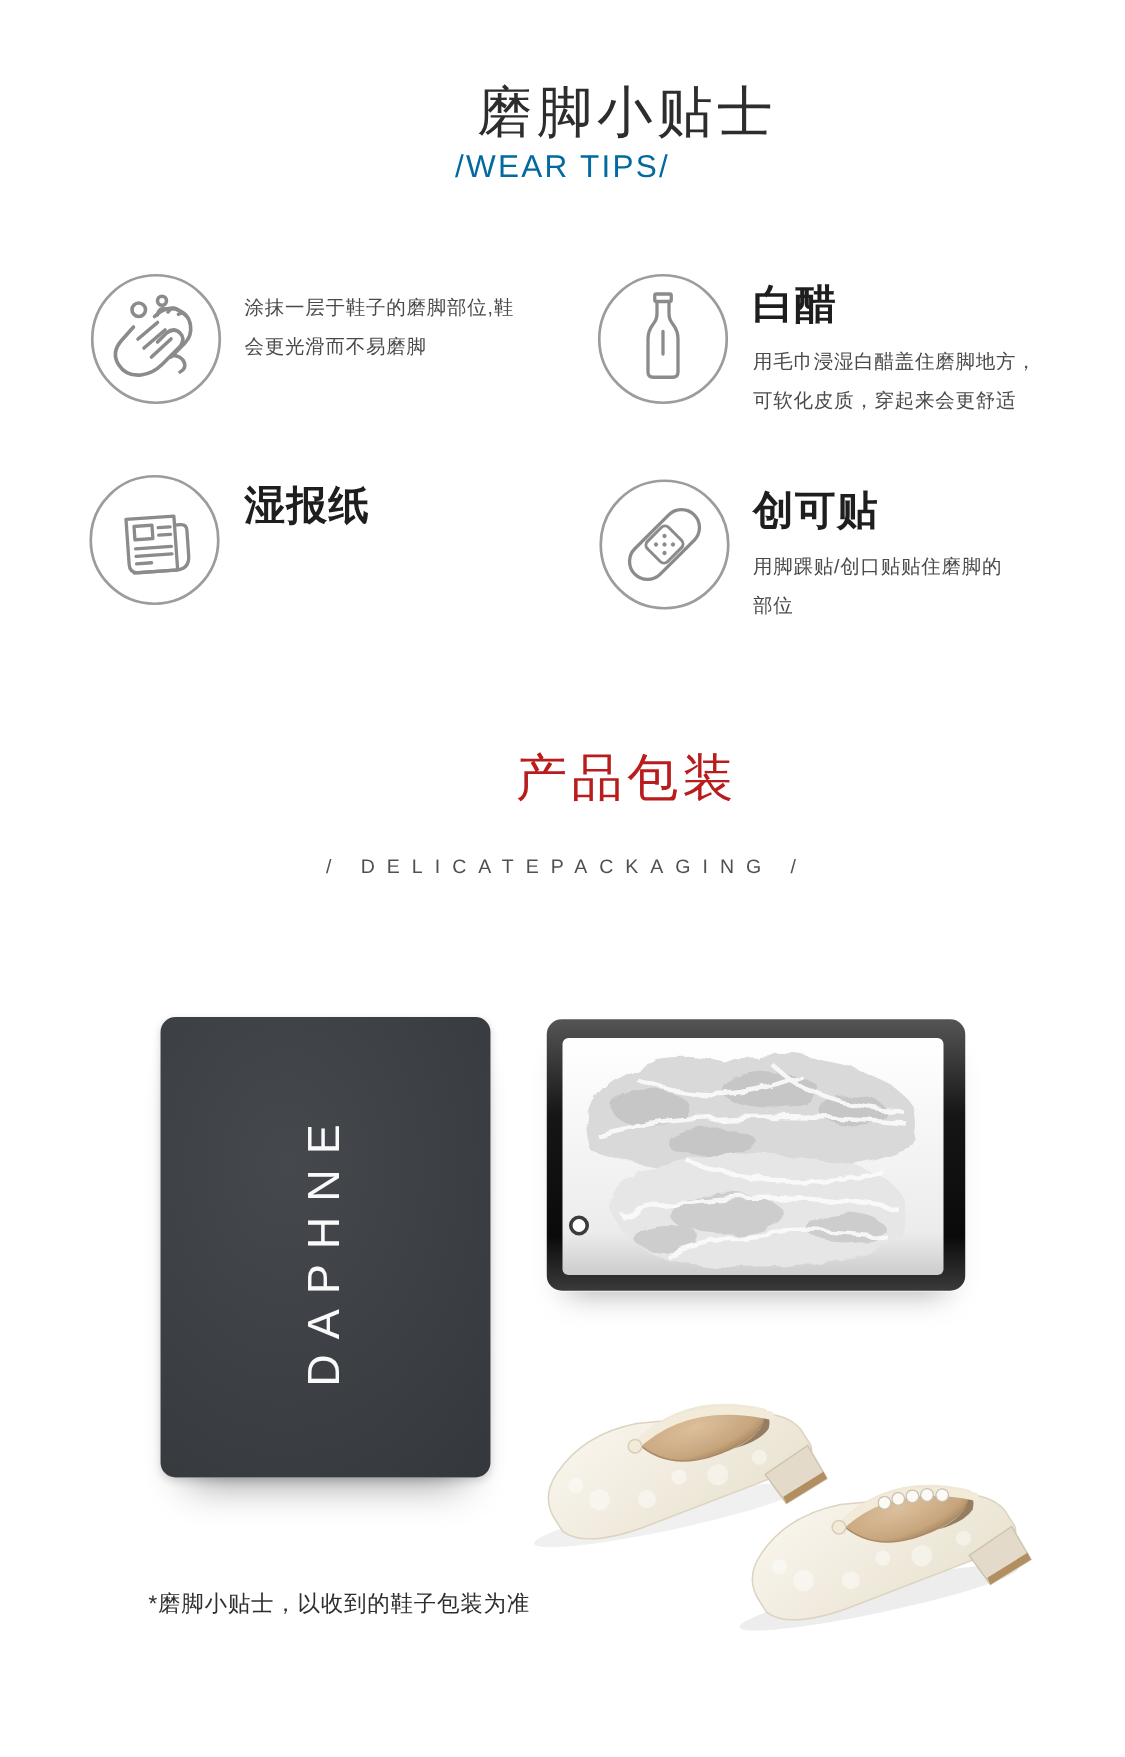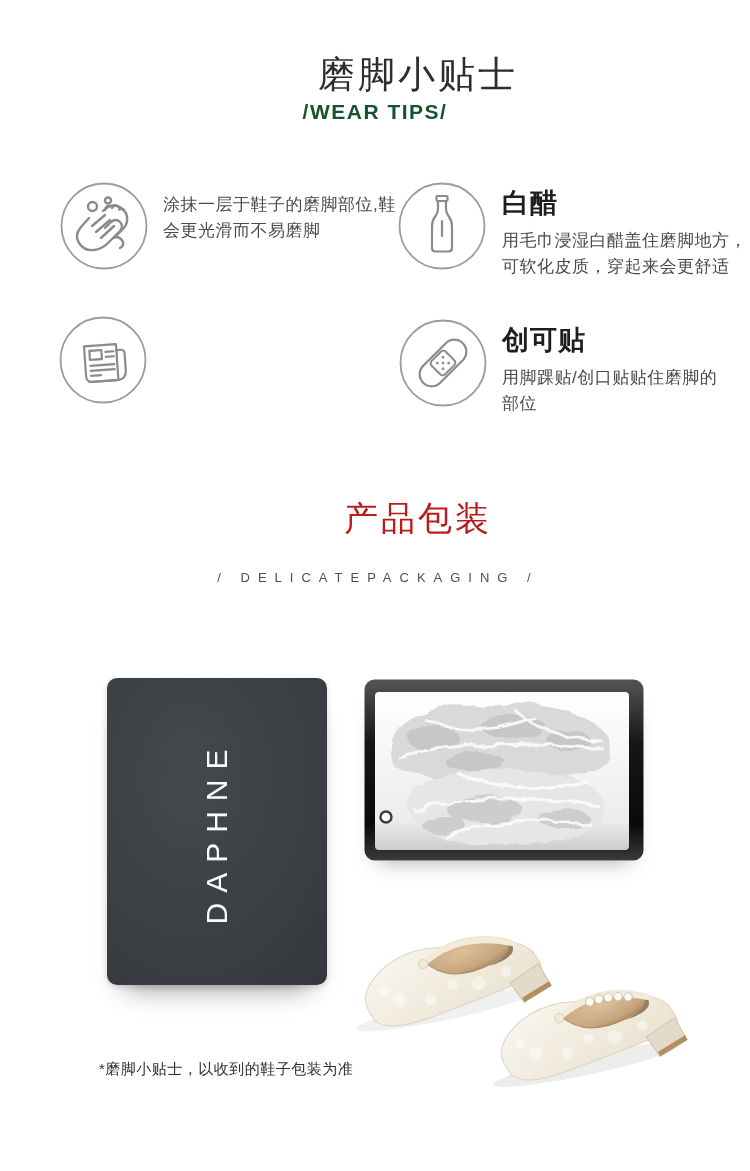--- a/index.html
+++ b/index.html
@@ -3,29 +3,29 @@
 <meta charset="utf-8">
 <style>
   html,body{margin:0;padding:0;background:#ffffff;}
   body{width:750px;height:1171px;position:relative;font-family:"Liberation Sans",sans-serif;overflow:hidden;}
   .abs{position:absolute;}
   .centered{left:0;width:750px;text-align:center;}
 
   
   .main-title{font-size:37px;font-weight:400;color:#2d2d2d;letter-spacing:3px;padding-left:43px;}
   #wear-title{top:50px;}
-  #wear-sub{top:100px;font-size:21px;font-weight:700;color:#14532d;letter-spacing:1.5px;}
+  #wear-sub{top:100px;font-size:21px;font-weight:400;color:#0369a1;letter-spacing:1.5px;}
   #pack-title{top:496px;font-size:34px;color:#b91c1c;}
   #pack-sub{top:570px;font-size:13px;font-weight:400;color:#505050;letter-spacing:8px;text-indent:6px;}
 
   
   .tip-icon{width:90px;height:90px;}
   .tip-text{width:260px;}
   .tip-title{font-size:27px;font-weight:600;color:#1e1e1e;letter-spacing:1px;}
-  .tip-desc{margin-top:7px;font-size:17px;line-height:26px;color:#4a4a4a;white-space:pre-line;letter-spacing:0.5px;}
+  .tip-desc{margin-top:7px;font-size:13px;line-height:26px;color:#4a4a4a;white-space:pre-line;letter-spacing:0.5px;}
 
   
   #shoebox{left:107px;top:678px;width:220px;height:307px;border-radius:10px;
     background:radial-gradient(120% 120% at 38% 32%, #45484d 0%, #393c40 55%, #2e3135 100%);
     box-shadow:0 20px 26px -18px rgba(0,0,0,0.45), 0 2px 6px rgba(0,0,0,0.15);}
   #brand-vertical{position:absolute;top:50%;left:50%;
     transform:translate(-50%,-50%) rotate(-90deg);
     color:#fafafa;font-size:30px;font-weight:400;letter-spacing:10px;white-space:nowrap;}
 
   
@@ -92,20 +92,21 @@
       <rect x="32" y="35" width="12" height="9"></rect>
       <path d="M48 37 h8"></path>
         <path d="M48 42 h8"></path>
       <path d="M32 50 h24"></path>
         <path d="M32 55 h24"></path>
         <path d="M32 60 h10"></path>
     </g>
   </svg>
 </div>
 <div class="abs tip-text" style="left:163px;top:319px;">
+  <div class="tip-title">湿报纸</div>
 </div>
 
 <div class="abs tip-icon" style="left:398px;top:318px;">
   <svg width="90" height="90" viewBox="0 0 90 90">
     <circle cx="45" cy="45" r="42.5" stroke="#9c9c9c" stroke-width="1.8" fill="none"></circle>
     <g transform="rotate(-45 45 45)">
       <rect x="17" y="33" width="56" height="24" rx="12" stroke="#8b8b8b" stroke-width="2.2" fill="none"></rect>
       <rect x="35" y="35.5" width="20" height="19" rx="3.5" stroke="#8b8b8b" stroke-width="2" fill="none"></rect>
       <g fill="#8b8b8b">
         <circle cx="41" cy="41" r="1.4"></circle>

